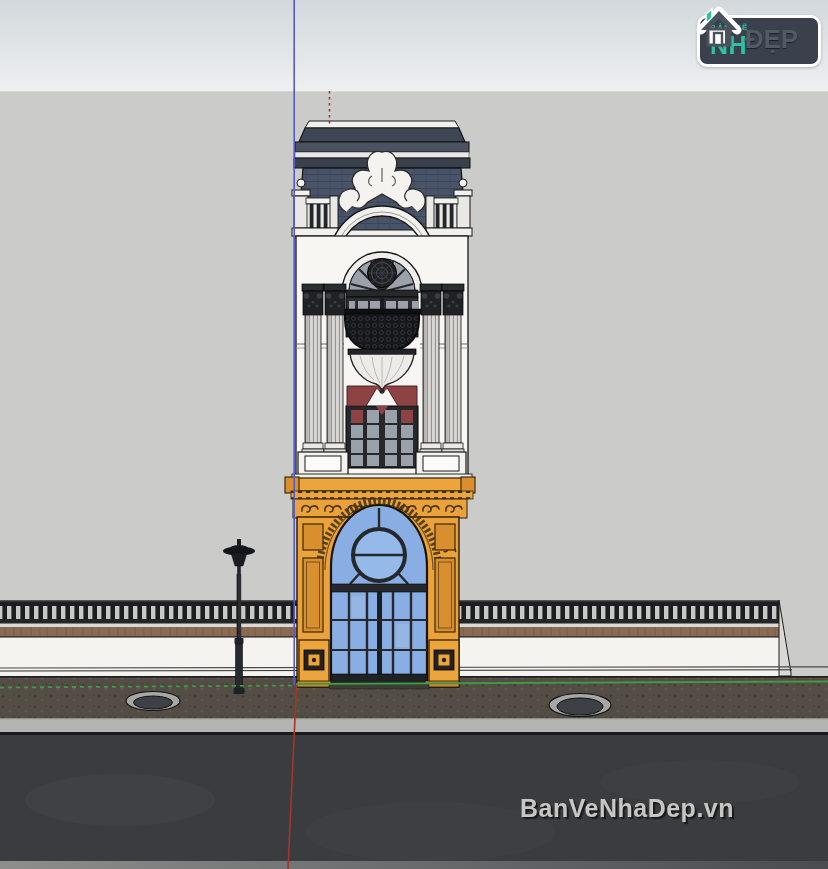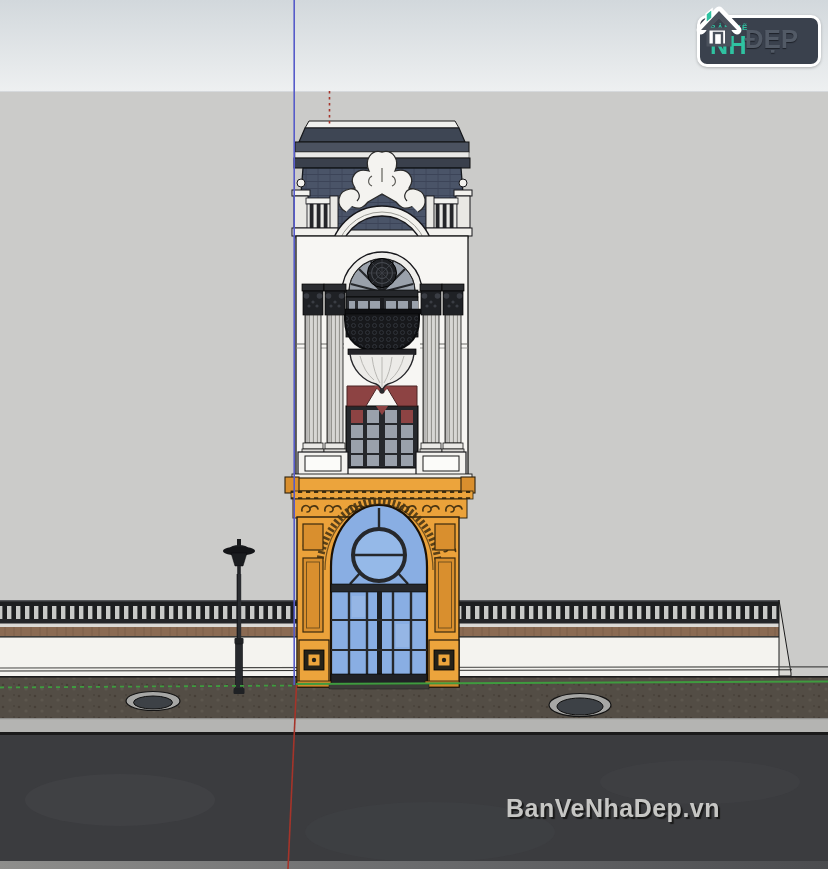--- a/index.html
+++ b/index.html
@@ -26,21 +26,21 @@
         display:flex;align-items:center;padding:2px 7px 2px 10px;
         box-shadow:0 1px 3px rgba(0,0,0,.25);}
   .logo-col{display:flex;flex-direction:column;line-height:1;}
   .logo-top{font-size:8px;font-weight:700;color:var(--teal,#2fc2a1);letter-spacing:1.4px;margin-bottom:1px;}
   .logo-nh{font-size:25px;font-weight:800;color:var(--teal,#2fc2a1);letter-spacing:0.5px;}
   .logo-house{margin:-16px -5px 0 -1px;overflow:visible;}
   .logo-dep{font-size:26px;font-weight:800;color:var(--logo_dep,#525a66);align-self:flex-end;
             margin:0 0 7px -4px;text-shadow:0 1px 1px #1d2129;}
 
   
-  .wm-upper{position:absolute;left:506px;top:794px;font-weight:700;font-size:25px;
+  .wm-upper{position:absolute;left:520px;top:794px;font-weight:700;font-size:25px;
             color:#c6c6c4;text-shadow:2px 2px 1px #1a1a1a;letter-spacing:.5px;}
   .wm-lower{position:absolute;left:256px;top:807px;font-weight:700;font-size:27px;
             color:#d2d2d0;text-shadow:2px 3px 2px #141414;letter-spacing:.3px;}
 </style>
 </head>
 <body>
 
 <div class="stage">
 
 <svg width="828" height="869" viewBox="0 0 828 869">

